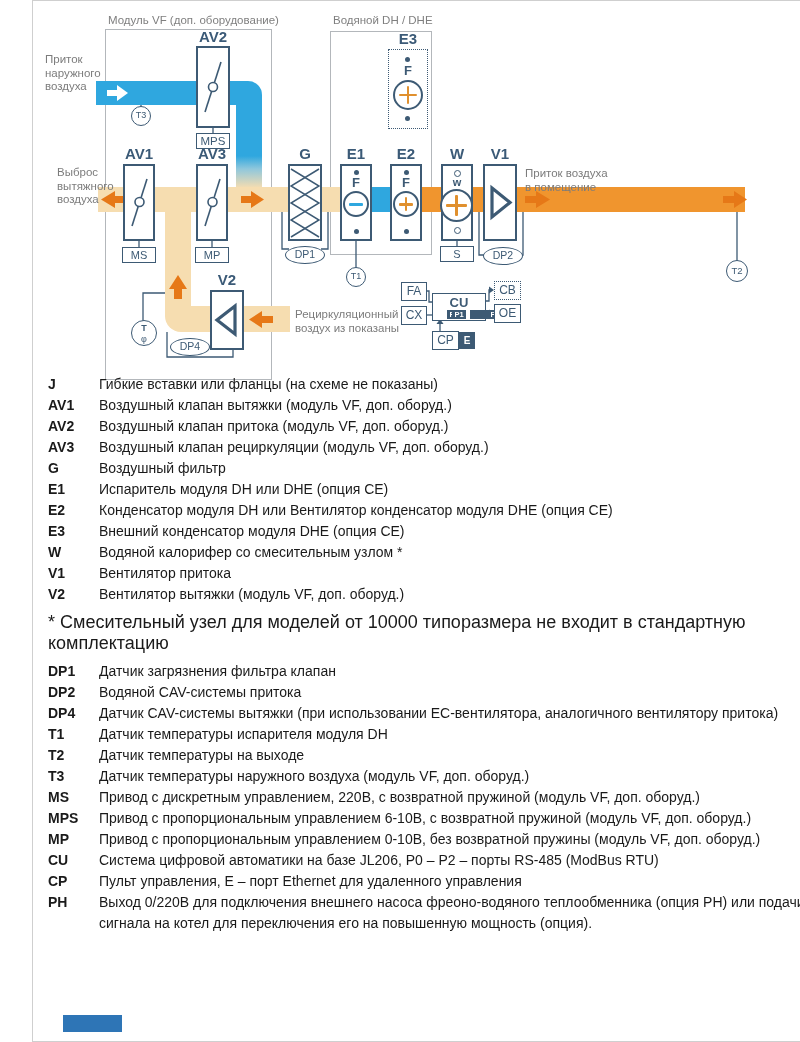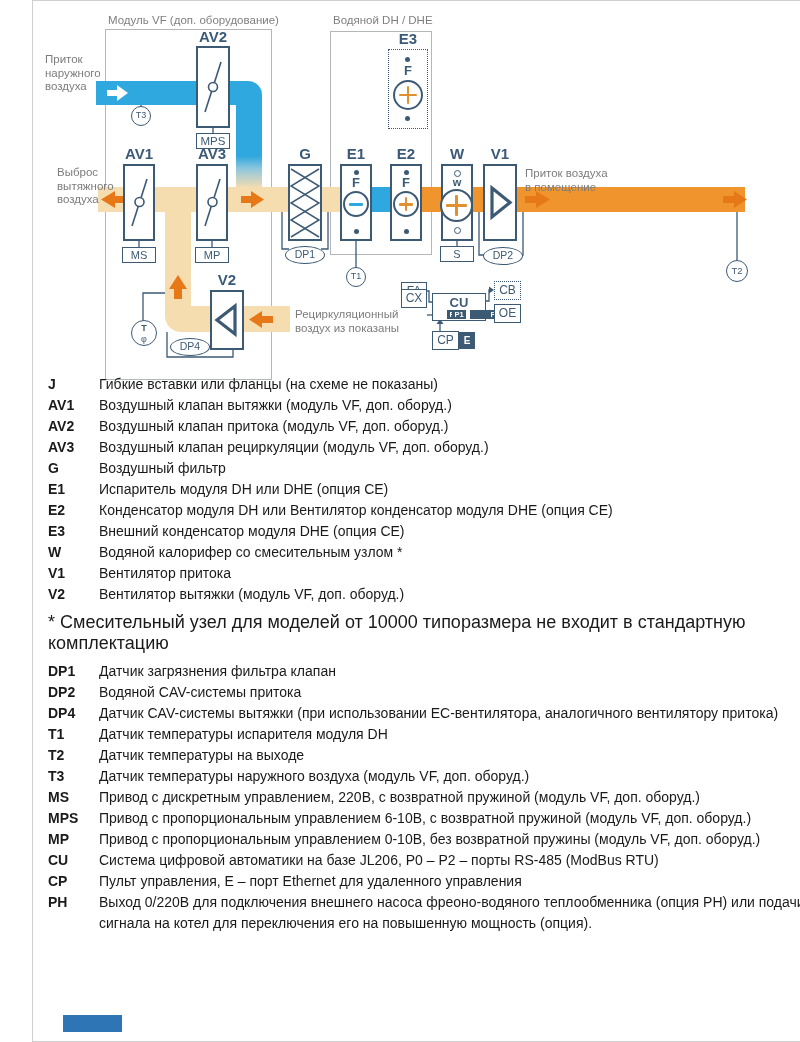--- a/index.html
+++ b/index.html
@@ -222,21 +222,21 @@
         <polygon points="23,14 5,28 23,42" fill="#fff" stroke="#3d5a74" stroke-width="3.2"></polygon>
       </svg>
     </div>
     <div class="circle-sensor" style="left:98px;top:319px;width:26px;height:26px;line-height:11px;padding-top:2px;">
       <span style="display:block;font-weight:bold;">T</span>
         <span style="display:block;">φ</span>
     </div>
     <div class="ellipse" style="left:137px;top:337px;width:40px;height:18px;line-height:15px;">DP4</div>
 
     <div class="cu-small" style="left:368px;top:281px;width:26px;height:19px;">FA</div>
-    <div class="cu-small" style="left:368px;top:288px;width:26px;height:19px;">CX</div>
+    <div class="cu-small" style="left:368px;top:305px;width:26px;height:19px;">CX</div>
     <div class="cu-main" style="left:399px;top:292px;width:54px;height:28px;">
       <div class="cu-title">CU</div>
       <div class="port" style="left:14px;bottom:1px;width:14px;height:9px;">P0</div>
       <div class="port" style="left:19px;bottom:1px;width:14px;height:9px;">P1</div>
       <div class="port" style="left:37px;bottom:1px;width:14px;height:9px;padding-left:18px;">P2</div>
     </div>
     <div class="cu-small" style="left:461px;top:280px;width:27px;height:19px;border-style:dotted;">CB</div>
     <div class="cu-small" style="left:461px;top:303px;width:27px;height:19px;">OE</div>
     <div class="cu-small" style="left:399px;top:330px;width:27px;height:19px;">CP</div>
     <div class="e-tag" style="left:426px;top:331px;width:16px;height:17px;">E</div>

